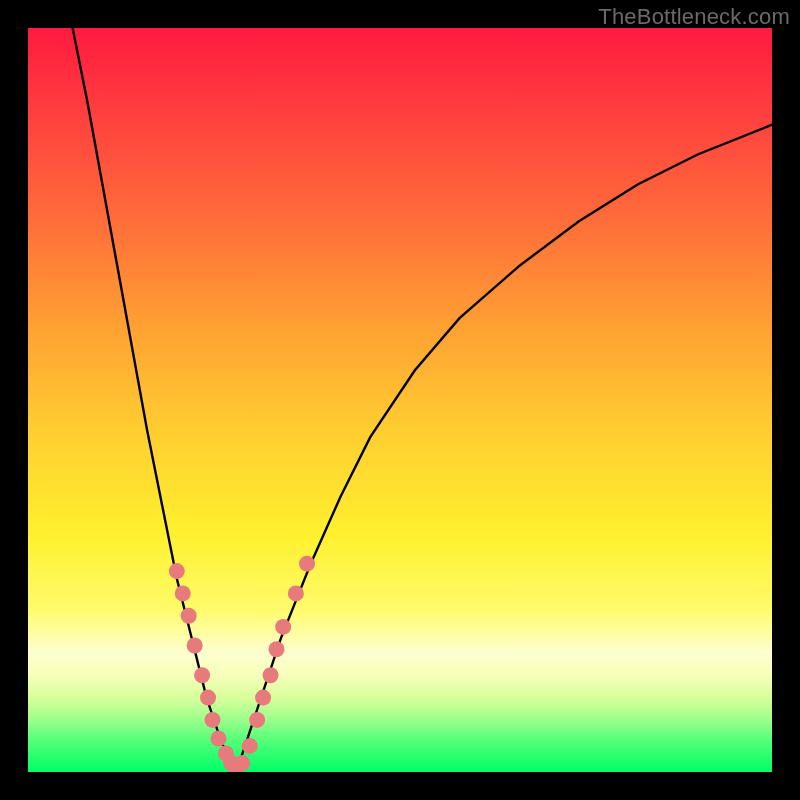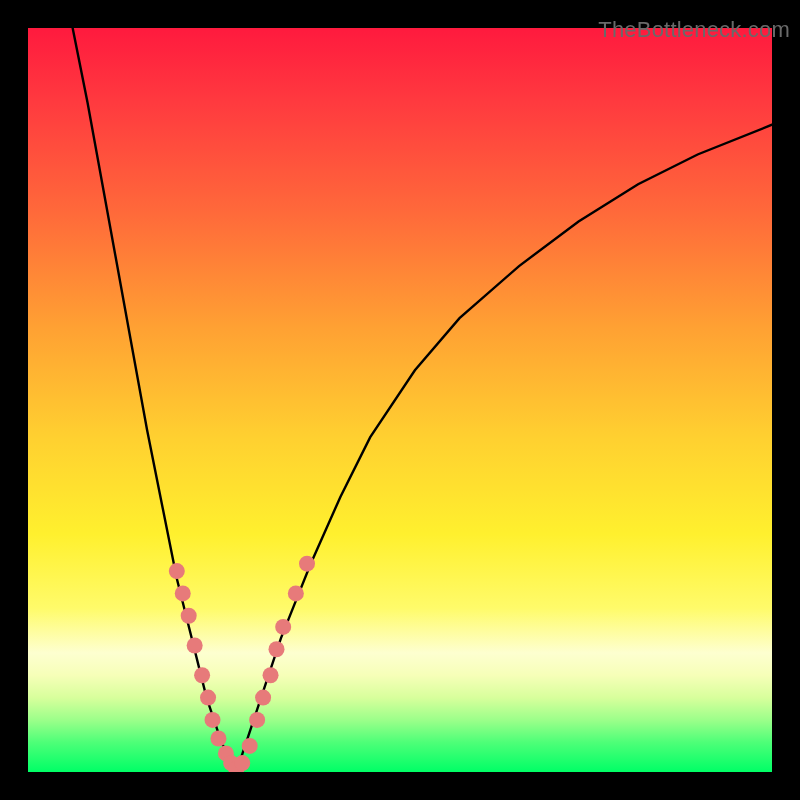--- a/index.html
+++ b/index.html
@@ -35,21 +35,21 @@
       #fdffd0 84%,
       #f6ffb8 87%,
       #d8ff9c 90%,
       #9cff8a 93%,
       #4eff78 96%,
       #00ff66 100%
     );
   }
   .watermark {
     position: absolute;
-    top: 17px;
+    top: 4px;
     right: 10px;
     color: #6a6a6a;
     font-size: 22px;
     font-weight: 400;
     letter-spacing: 0.2px;
     user-select: none;
   }
   svg.curves {
     position: absolute;
     left: 0; top: 0;

